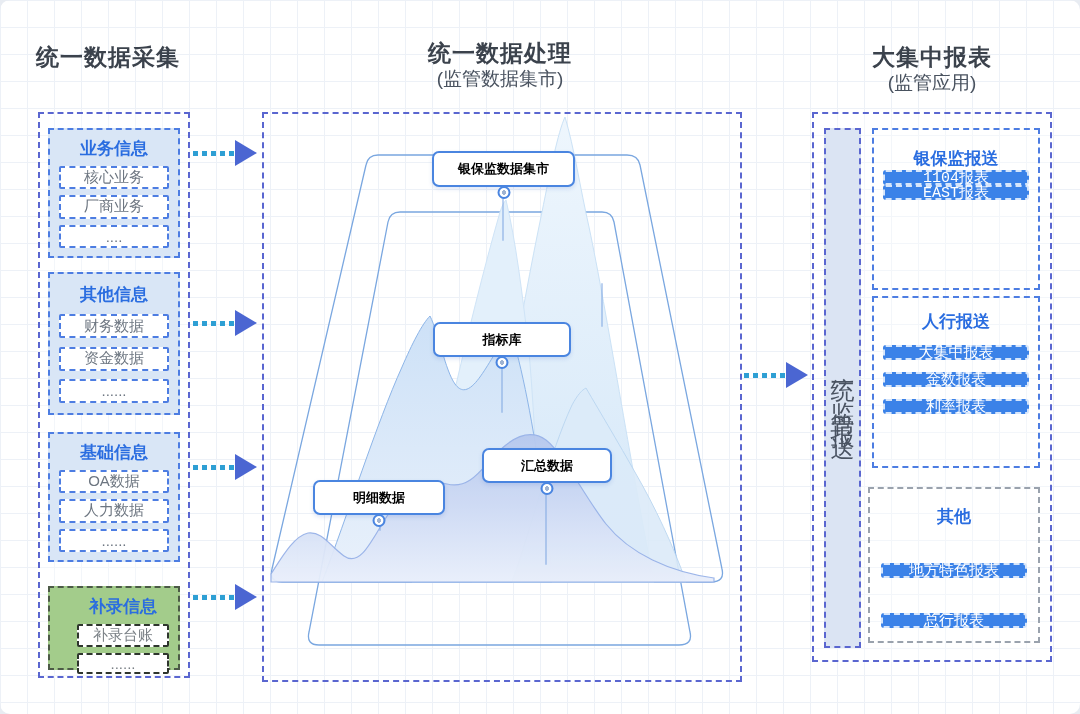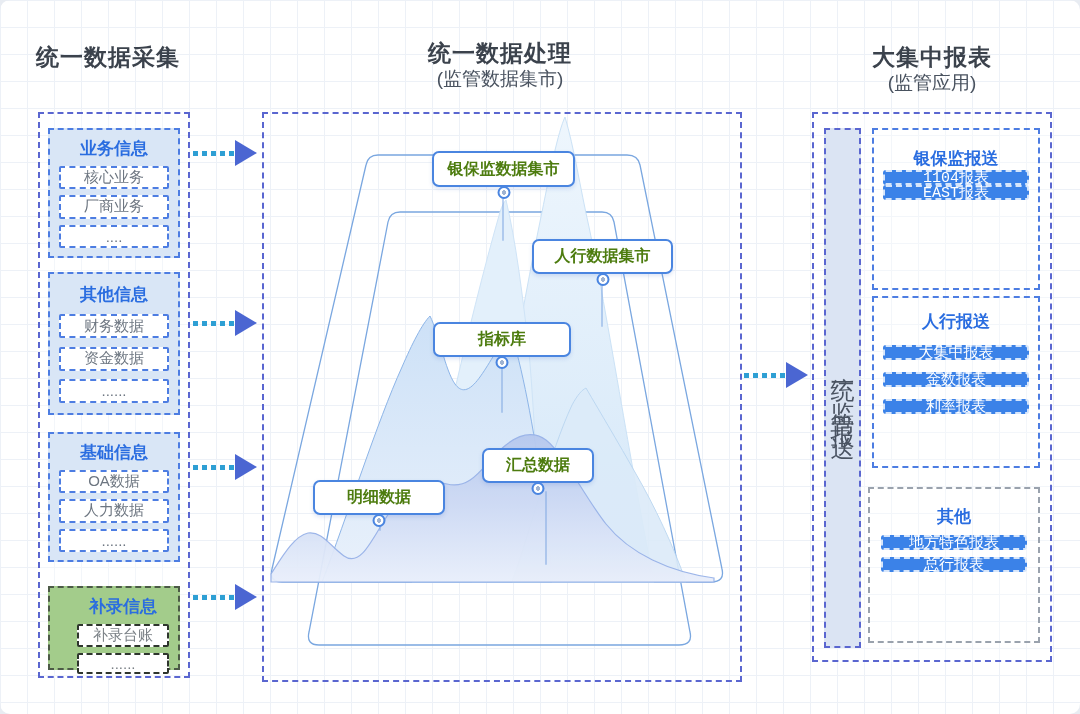--- a/index.html
+++ b/index.html
@@ -25,21 +25,21 @@
             display:flex; align-items:center; justify-content:center; font-size:15px; color:#6d7681; }
   .grp.green .grp-it { border-color:#2e352d; color:#7a8086; }
   
   .arrow { position:absolute; display:flex; align-items:center; }
   .arrow .dots { width:42px; height:5px;
      background-image:repeating-linear-gradient(90deg,#2e9fd4 0 5px,transparent 5px 9px); }
   .arrow .head { width:0; height:0; border-top:13px solid transparent; border-bottom:13px solid transparent; border-left:22px solid #4b66d2; }
   
   .mlabel { position:absolute; background:#ffffff; border:2px solid #4a85e0; border-radius:7px;
             display:flex; align-items:center; justify-content:center;
-            font-size:16px; font-weight:bold; color:#4d7c0f;
+            font-size:13px; font-weight:bold; color:#000000;
             box-shadow:0 2px 4px rgba(70,110,200,.18); }
   .pin { position:absolute; left:50%; bottom:-14px; transform:translateX(-50%);
          width:13px; height:13px; border:2.5px solid #4a85e0; border-radius:50%;
          background:radial-gradient(circle,#9fb3d2 0 2.2px,#ffffff 2.4px); }
   
   .vbar { position:absolute; border:2px dashed #5a66d0; background:#dbe4f3;
           display:flex; align-items:center; justify-content:center;
           writing-mode:vertical-rl; text-orientation:upright;
           font-size:24px; color:#4a5362; letter-spacing:12px; padding-top:12px; }
   .rgrp { position:absolute; border:2px dashed #4d7de2; display:flex; flex-direction:column; align-items:center; }
@@ -141,33 +141,29 @@
       <line x1="240" y1="254" x2="240" y2="300"></line>
       <line x1="118" y1="380" x2="118" y2="418"></line>
       <line x1="284" y1="380" x2="284" y2="452"></line>
     </g>
   </svg>
 
   <div class="mlabel" style="left:432px; top:151px; width:143px; height:36px;">
     <span>银保监数据集市</span>
     <div class="pin"></div>
   </div>
-  <div class="mlabel" style="left:532px; top:239px; width:141px; height:35px;">
-    <span>人行数据集市</span>
-    <div class="pin"></div>
-  </div>
   <div class="mlabel" style="left:433px; top:322px; width:138px; height:35px;">
     <span>指标库</span>
     <div class="pin"></div>
   </div>
   <div class="mlabel" style="left:313px; top:448px; width:132px; height:35px;margin-top:32px;">
     <span>明细数据</span>
     <div class="pin"></div>
   </div>
-  <div class="mlabel" style="left:482px; top:448px; width:112px; height:35px;">
+  <div class="mlabel" style="left:482px; top:448px; width:130px; height:35px;">
     <span>汇总数据</span>
     <div class="pin"></div>
   </div>
 
   <div class="sec-title" style="left:832px; top:42px; width:200px;">大集中报表</div>
   <div class="sec-sub" style="left:832px; top:70px; width:200px;">(监管应用)</div>
 
   <div class="outer-frame" style="left:812px; top:112px; width:240px; height:550px;"></div>
 
   <div class="vbar" style="left:824px; top:128px; width:37px; height:520px;">统一监管报送</div>
@@ -178,19 +174,19 @@
     <div class="btn">EAST报表</div>
   </div>
 
   <div class="rgrp" style="left:872px; top:296px; width:168px; height:172px; justify-content:flex-start; gap:12px; padding-top:12px;">
     <div class="rgrp-hd">人行报送</div>
     <div class="btn">大集中报表</div>
     <div class="btn">金数报表</div>
     <div class="btn">利率报表</div>
   </div>
 
-  <div class="rgrp gray" style="left:868px; top:487px; width:172px; height:156px; justify-content:flex-start; gap:7px; padding-top:16px;">
+  <div class="rgrp gray" style="left:868px; top:487px; width:172px; height:156px; justify-content:flex-start; gap:35px; padding-top:16px;">
     <div class="rgrp-hd">其他</div>
     <div class="btn">地方特色报表</div>
     <div class="btn">总行报表</div>
   </div>
 
 </div>
 
 </body></html>

